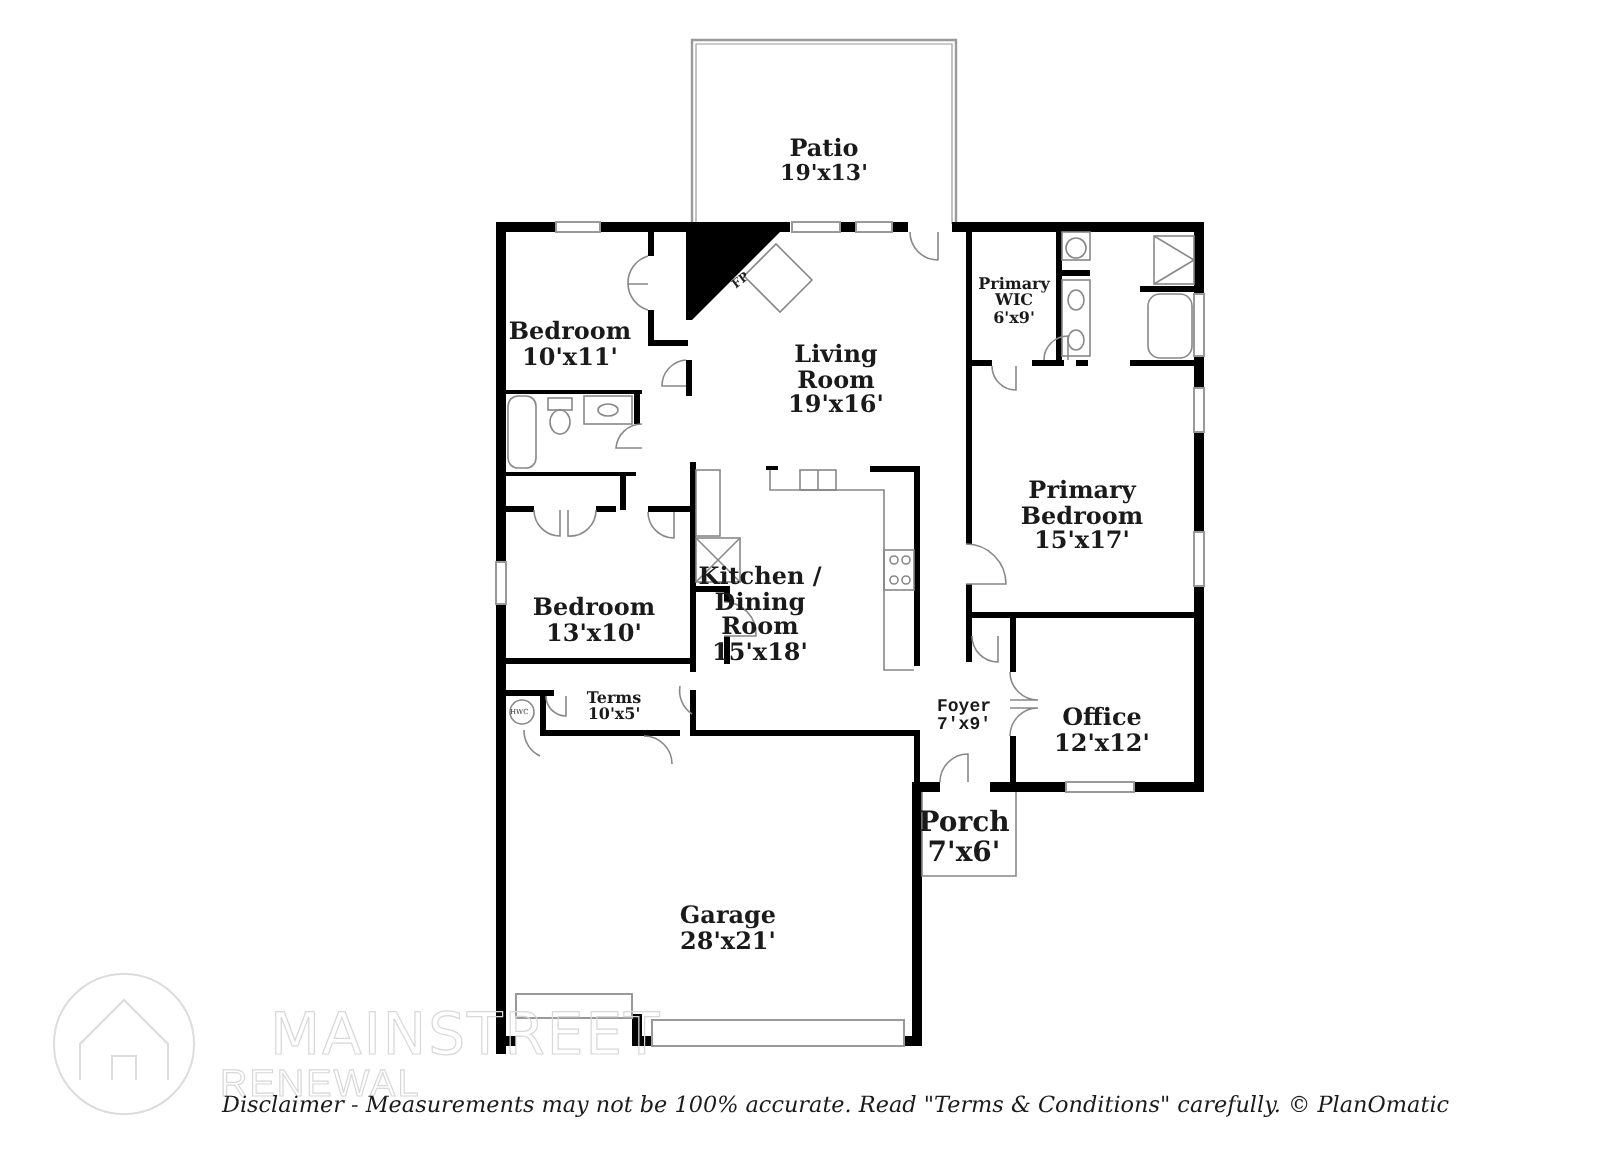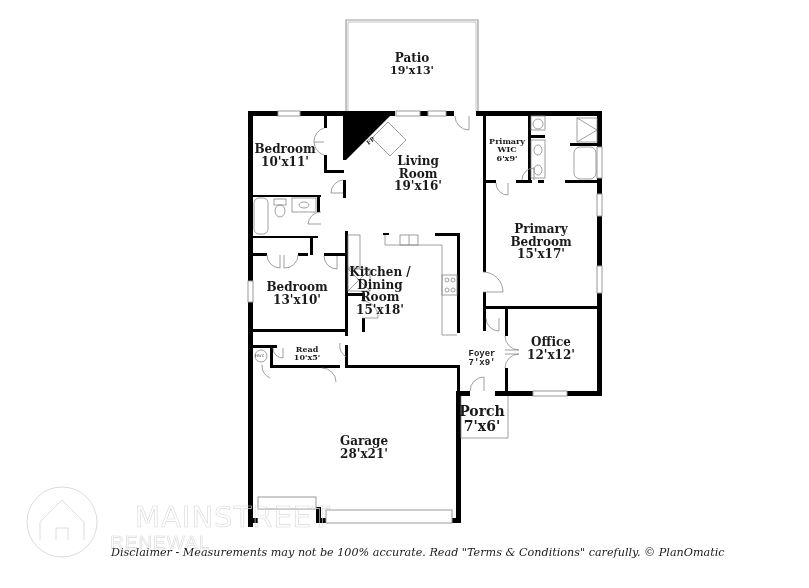--- a/index.html
+++ b/index.html
@@ -1,21 +1,21 @@
 <!DOCTYPE html>
 <html><head>
 <meta charset="utf-8">
 <style>
   html, body { margin:0; padding:0; background:#ffffff; }
   body { width:809px; height:588px; position:relative; overflow:hidden; font-family:"DejaVu Serif", serif; }
   #plan { position:absolute; left:0; top:0; width:809px; height:588px; }
   .room-label { position:absolute; text-align:center; color:#1a1a1a; font-family:"DejaVu Serif", serif; font-weight:bold; line-height:1.05; transform:translate(-50%,-50%); white-space:nowrap; }
   .room-label .name { display:block; }
   .room-label .dim { display:block; }
-  .lg { font-size:12px; }
+  .lg { font-size:12px;margin-top:16px; }
   .md { font-size:11px; }
   .sm { font-size:8px; }
   .fp-label { position:absolute; font-size:6px; font-weight:bold; color:#222; transform:rotate(-38deg); }
   .wc-label { position:absolute; font-size:3.5px; color:#333; }
   #wm-text1 { position:absolute; left:110px; top:500px; font-family:"DejaVu Sans", sans-serif; font-size:29px; letter-spacing:1px; color:transparent; -webkit-text-stroke:0.6px #d8d8d8; font-weight:normal;margin-left:25px; }
   #wm-text2 { position:absolute; left:110px; top:532px; font-family:Liberation Sans, sans-serif; font-size:19px; letter-spacing:1px; color:transparent; -webkit-text-stroke:0.6px #d8d8d8; }
   #disclaimer { position:absolute; left:111px; top:546px; font-family:"DejaVu Serif", serif; font-size:11.2px; color:#1a1a1a; white-space:nowrap;font-style:italic; }
 </style>
 </head>
 <body>
@@ -237,21 +237,21 @@
 </div>
 
 <div class="room-label lg" style="left:380px;top:291px;">
   <span class="name">Kitchen /</span>
   <span class="name">Dining</span>
   <span class="name">Room</span>
   <span class="dim">15'x18'</span>
 </div>
 
 <div class="room-label sm" style="left:307px;top:353px;">
-  <span class="name">Read</span>
+  <span class="name">Terms</span>
   <span class="dim">10'x5'</span>
 </div>
 
 <div class="room-label sm" style="left:482px;top:359px;font-size:9px;font-family:Liberation Mono, monospace;">
   <span class="name">Foyer</span>
   <span class="dim">7'x9'</span>
 </div>
 
 <div class="room-label lg" style="left:551px;top:349px;">
   <span class="name">Office</span>

